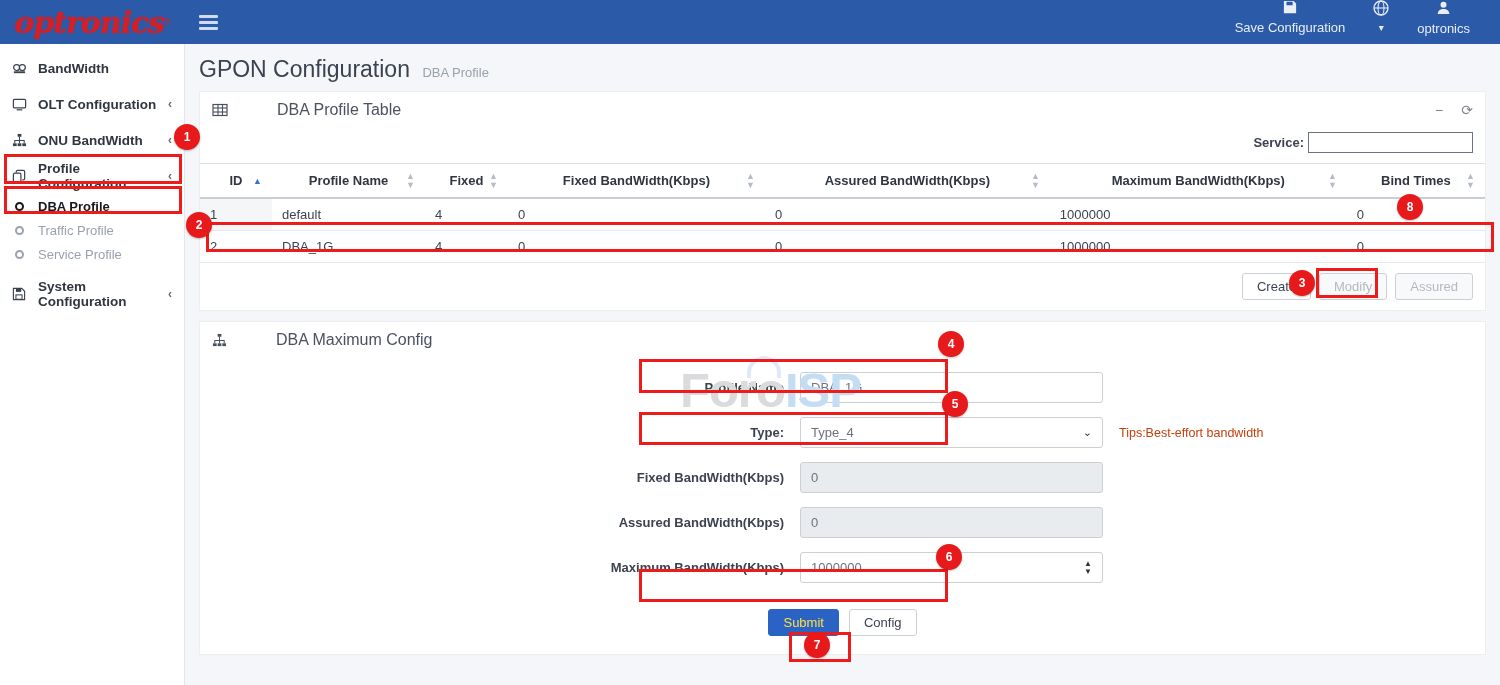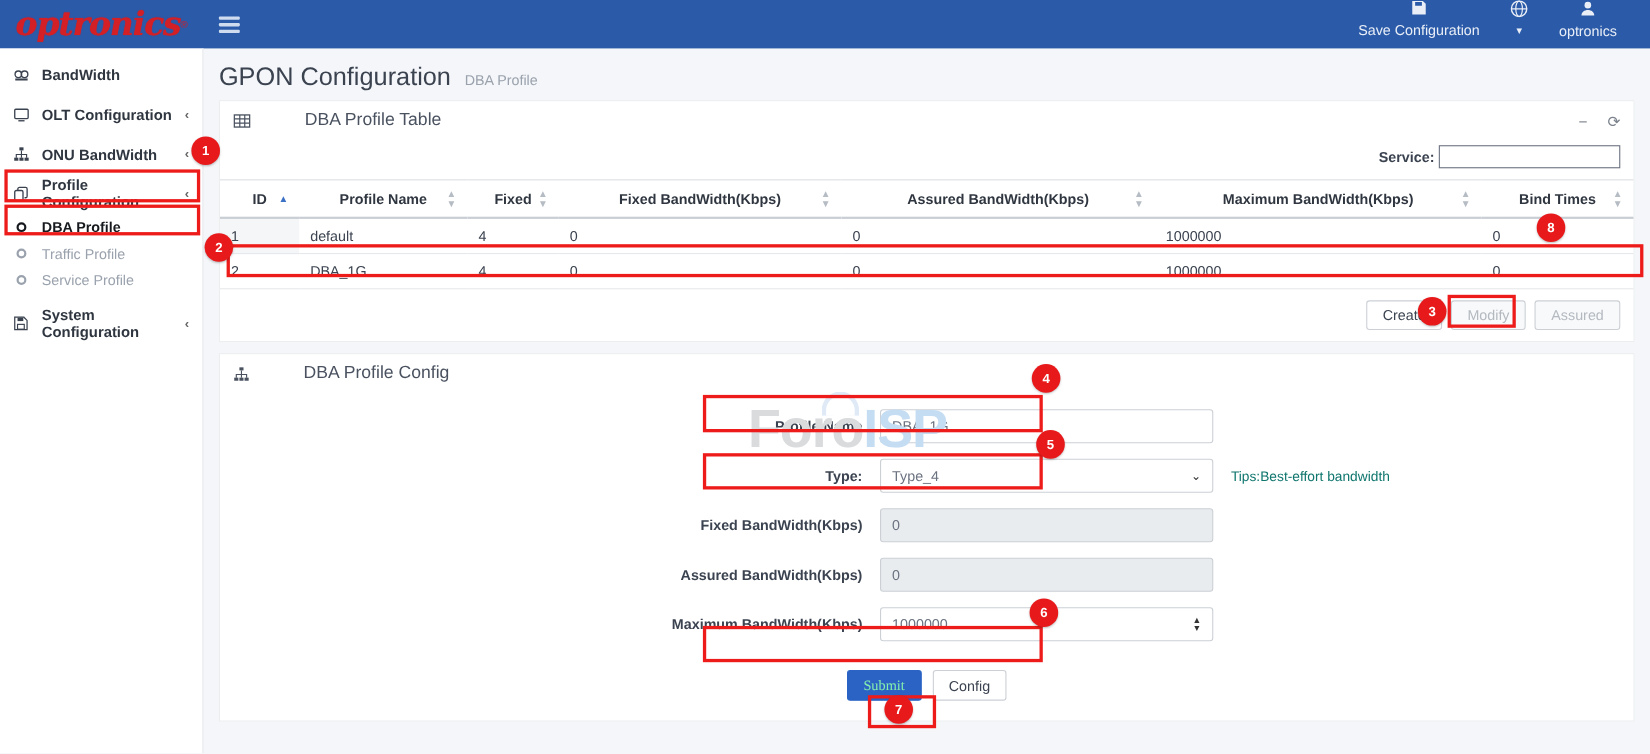--- a/index.html
+++ b/index.html
@@ -122,40 +122,40 @@
   }
   table.dt tbody tr.shaded td:first-child { background:#f5f6f7; }
   table.dt tbody tr td:first-child { width: 72px; }
 
   .btnrow { display:flex; justify-content:flex-end; gap: 8px; padding: 10px 12px; }
   .btn {
     font-size: 13px; padding: 5px 14px; border:1px solid #ccd0d5;
     background:#fff; color:#3b4350; cursor:pointer; border-radius: 3px;
   }
   .btn.disabled { color:#b4b9c0; background:#f8f9fa; cursor: default; }
-  .btn.primary { background:#2a63c4; border-color:#2a63c4; color:#86efac;font-family:Liberation Serif, serif; }
+  .btn.primary { background:#2a63c4; border-color:#2a63c4; color:#fde047; }
 
   
   #formcard { margin-top: 10px; padding-bottom: 18px; }
   .frow { display:flex; align-items:center; margin: 14px 0; }
   .flabel {
     width: 600px; text-align: right; padding-right: 16px;
     font-size: 13px; font-weight: bold; color:#3b4350;
   }
   .fctl { position: relative; }
   .finput {
     width: 303px; height: 31px; border: 1px solid #ccd0d5; border-radius:3px;
     font-size: 13px; padding: 0 10px; color: #6b7280; background:#fff;
     display:flex; align-items:center;
   }
   .finput.disabled { background:#e9ecef; color:#6b7280; }
   .fselect { justify-content: space-between; }
   .chev-dn { font-size: 11px; color:#333; }
   .spin { display:flex; flex-direction:column; gap:1px; color:#333; font-size:8px; line-height:7px; }
-  .tips { font-size: 12.5px; color:#0f766e; margin-left: 16px; }
+  .tips { font-size: 12.5px; color:#c2410c; margin-left: 16px; }
 
   .submitrow { display:flex; justify-content:center; gap: 10px; margin-top: 26px; }
 
   
   #watermark {
     position:absolute; left: 495px; top: 318px; font-size: 49px; font-weight: bold;
     font-family:"Liberation Sans", sans-serif; pointer-events:none; letter-spacing: -1px;
   }
   #watermark .wm-a { color: #d9dbdd; }
   #watermark .wm-b { color: #c5ddf2; }
@@ -416,21 +416,21 @@
     <div class="card-head">
       <span class="ch-ic">
         <svg width="15" height="15" viewBox="0 0 16 16">
             <rect x="6" y="1" width="4" height="3" fill="#4a5260"></rect>
             <rect x="1" y="11" width="4" height="3" fill="#4a5260"></rect>
             <rect x="11" y="11" width="4" height="3" fill="#4a5260"></rect>
             <rect x="6" y="11" width="4" height="3" fill="#4a5260"></rect>
             <path d="M8 4v4M3 11V8h10v3M8 8v3" stroke="#4a5260" stroke-width="1.1" fill="none"></path>
           </svg>
       </span>
-      <span>DBA Profile Config</span>
+      <span>DBA Maximum Config</span>
     </div>
 
     <div class="frow">
       <div class="flabel">Profile Name</div>
       <div class="fctl">
         <div class="finput">DBA_1G</div>
       </div>
     </div>
 
     <div class="frow">

